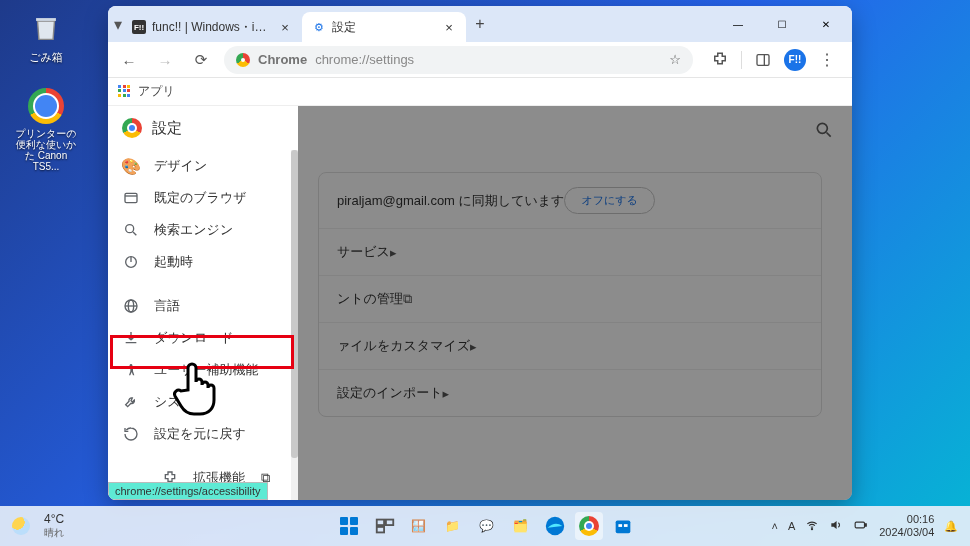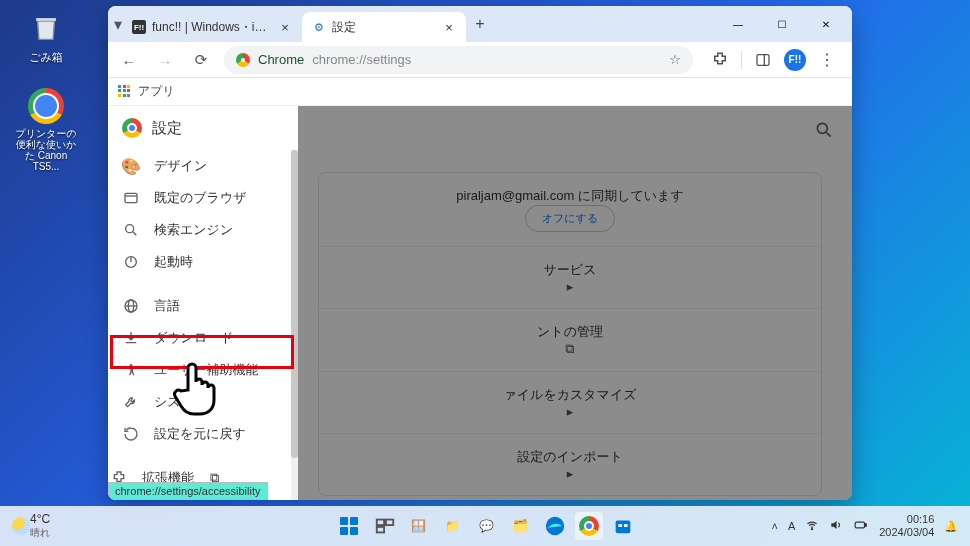--- a/index.html
+++ b/index.html
@@ -48,44 +48,44 @@
 
 .sidebar { position: absolute; left: 0; top: 0; width: 190px; height: 394px; background: white; z-index: 10; display: flex; flex-direction: column; }
 .sidebar-header { display: flex; align-items: center; gap: 10px; padding: 12px 14px; font-size: 15px; color: #333; }
 .chrome-logo { width: 20px; height: 20px; border-radius: 50%; background: conic-gradient(#ea4335 0deg 120deg, #fbbc05 120deg 240deg, #34a853 240deg 360deg); position: relative; }
 .chrome-logo::after { content: ''; position: absolute; inset: 5px; border-radius: 50%; background: white; }
 .chrome-logo::before { content: ''; position: absolute; inset: 7px; border-radius: 50%; background: #4285f4; z-index: 1; }
 .sidebar-items { flex: 1; overflow-y: auto; position: relative; }
 .sb-item { display: flex; align-items: center; gap: 14px; padding: 7px 14px; font-size: 13px; color: #333; cursor: pointer; }
 .sb-icon { width: 18px; height: 18px; color: #5f6368; display: flex; align-items: center; justify-content: center; font-size: 16px; }
 .sb-divider { height: 12px; }
-.sb-ext { display: flex; align-items: center; gap: 14px; padding: 7px 2px; font-size: 13px; color: #333; }
+.sb-ext { display: flex; align-items: center; gap: 14px; padding: 7px 14px; font-size: 13px; color: #333; margin-left: 39px; }
 .sb-ext .ext-link { margin-left: 2px; }
 .highlight { position: absolute; border: 3px solid #e60012; pointer-events: none; z-index: 20; }
 .scrollbar-track { position: absolute; right: 0; top: 0; width: 7px; height: 100%; background: #f0f0f0; }
 .scrollbar-thumb { position: absolute; right: 0; top: 0; width: 7px; height: 88%; background: #c9c9c9; border-radius: 3px; }
 
 
 .hand-cursor { position: absolute; z-index: 30; pointer-events: none; }
 
 
 .status-tip { position: absolute; left: 0; bottom: 0; background: #5eead4; border: 1px solid #bbb; font-size: 11px; padding: 2px 6px; color: #333; z-index: 15; }
 
 
 .main-bg { position: absolute; left: 180px; right: 0; top: 50px; padding: 0 30px; z-index: 1; }
 .card { background: white; border-radius: 8px; border: 1px solid #e0e0e0; margin-top: 16px; }
-.card-row { display: flex; align-items: center; justify-content: flex-start; padding: 14px 18px; font-size: 13px; color: #333; border-bottom: 1px solid #eee; flex-direction: column; }
+.card-row { display: flex; align-items: center; justify-content: flex-start; padding: 14px 18px; font-size: 13px; color: #333; border-bottom: 1px solid #eee; }
 .card-row:last-child { border-bottom: none; }
 .off-btn { border: 1px solid #c7c7c7; border-radius: 16px; padding: 5px 16px; font-size: 11px; color: #1a73e8; background: white; }
 .chev { color: #555; }
 
 
 .taskbar { position: absolute; left: 0; right: 0; bottom: 0; height: 40px; background: rgba(230, 238, 248, 0.92); display: flex; align-items: center; padding: 0 12px; font-size: 12px; }
 .tb-left { display: flex; align-items: center; gap: 6px; }
-.weather { display: flex; align-items: center; gap: 0; color: #333; justify-content: space-between; }
+.weather { display: flex; align-items: center; gap: 14px; color: #333; justify-content: space-between; }
 .weather-icon { width: 18px; height: 18px; border-radius: 50%; background: radial-gradient(circle at 30% 30%, #ffd54f 40%, transparent 41%), #bbdefb; }
 .tb-center { position: absolute; left: 50%; transform: translateX(-50%); display: flex; align-items: center; gap: 6px; }
 .start-btn { width: 32px; height: 32px; display: grid; grid-template-columns: 1fr 1fr; grid-template-rows: 1fr 1fr; gap: 2px; padding: 7px; }
 .start-sq { background: #0078d4; border-radius: 1px; }
 .tb-search { width: 150px; height: 30px; background: white; border-radius: 15px; display: flex; align-items: center; padding: 0 10px; gap: 6px; color: #666; font-size: 12px; border: 1px solid #ddd; }
 .tb-icon { width: 28px; height: 28px; display: flex; align-items: center; justify-content: center; cursor: pointer; border-radius: 4px; }
 .tb-icon img, .tb-icon svg { width: 22px; height: 22px; }
 .tb-right { margin-left: auto; display: flex; align-items: center; gap: 10px; color: #333; font-size: 11px; }
 .tb-time { text-align: right; line-height: 1.2; }
 </style>
@@ -131,21 +131,21 @@
   </div>
 
   <div class="addr-row">
     <div class="nav-btn">←</div>
     <div class="nav-btn disabled">→</div>
     <div class="nav-btn">⟳</div>
     <div class="addr-bar">
       <span>
           <div class="chrome-logo" style="width:14px;height:14px"></div>
         </span>
-      <span style="color:#14532d;font-weight:400">Chrome</span>
+      <span style="color:#737373;font-weight:700">Chrome</span>
       <span style="color:#888">chrome://settings</span>
       <span style="margin-left:auto;color:#555">☆</span>
     </div>
     <div class="addr-actions">
       <div class="addr-act">
           <svg viewBox="0 0 24 24" width="18" height="18" fill="none" stroke="#555" stroke-width="2">
             <path d="M9 3h6v4h4v6h-4v4H9v-4H5V7h4z"></path>
           </svg>
         </div>
       <div class="addr-divider"></div>

